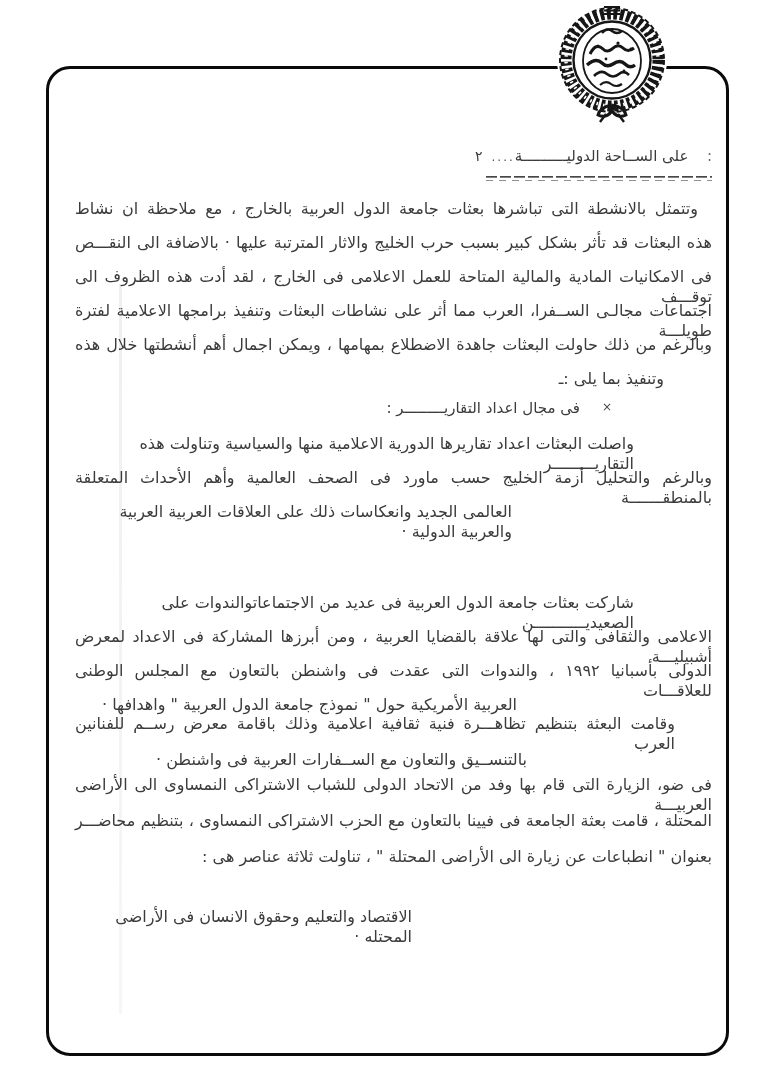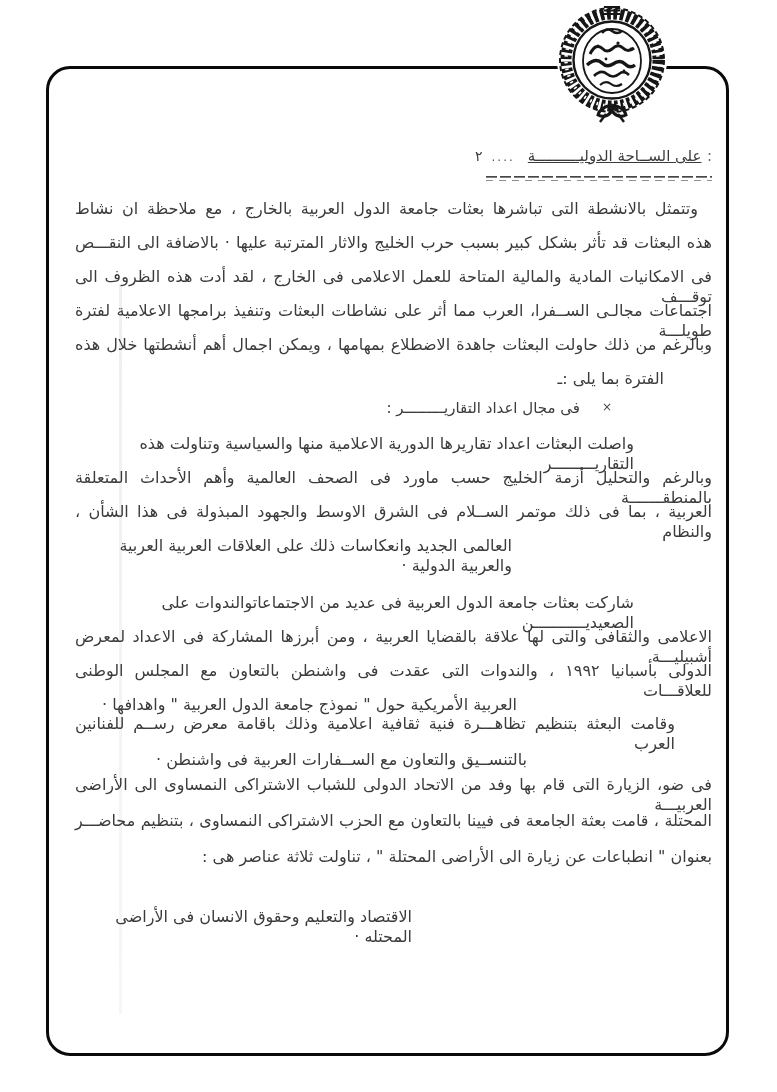--- a/index.html
+++ b/index.html
@@ -16,21 +16,21 @@
     position:absolute;left:26px;top:0;width:637px;height:984px;
   }
   
   .hdr{
     position:absolute;top:78px;right:0;width:237px;
     display:flex;direction:ltr;align-items:baseline;
     font-size:15px;color:#3b3b3b;
   }
   .hdr .num{font-size:14px;}
   .hdr .dots{margin-left:9px;font-size:12px;letter-spacing:2px;color:#555;}
-  .hdr .title{margin-left:13px;direction:rtl;white-space:nowrap;text-decoration:underline;}
+  .hdr .title{direction:rtl;white-space:nowrap;}
   .hdr .colon{margin-left:auto;color:#6a6a6a;}
   .hdr-line{
     position:absolute;top:107px;right:0;width:226px;height:5px;
     background:
       repeating-linear-gradient(90deg,#474747 0 11px,rgba(0,0,0,0) 11px 14px) top left/100% 1.7px no-repeat,
       repeating-linear-gradient(90deg,#8f8f8f 0 7px,rgba(0,0,0,0) 7px 13px) bottom left/100% 1.2px no-repeat;
   }
   
   .para{position:absolute;left:0;right:0;}
   .ln{
@@ -80,31 +80,30 @@
       <span class="colon">:</span>
     </div>
     <div class="hdr-line"></div>
 
     <div class="para p1" style="top:130px">
       <div class="ln i14">وتتمثل بالانشطة التى تباشرها بعثات جامعة الدول العربية بالخارج ، مع ملاحظة ان نشاط</div>
       <div class="ln">هذه البعثات قد تأثر بشكل كبير بسبب حرب الخليج والاثار المترتبة عليها · بالاضافة الى النقـــص</div>
       <div class="ln">فى الامكانيات المادية والمالية المتاحة للعمل الاعلامى فى الخارج ، لقد أدت هذه الظروف الى توقـــف</div>
       <div class="ln">اجتماعات مجالـى الســفرا، العرب مما أثر على نشاطات البعثات وتنفيذ برامجها الاعلامية لفترة طويلـــة</div>
       <div class="ln">وبالرغم من ذلك حاولت البعثات جاهدة الاضطلاع بمهامها ، ويمكن اجمال أهم أنشطتها خلال هذه</div>
-      <div class="ln short i48">الفترة بما يلى :ـ</div>
+      <div class="ln short i48">وتنفيذ بما يلى :ـ</div>
     </div>
 
     <div class="bullet" style="top:330px">
       <span class="x">×</span><span>فى مجال اعداد التقاريـــــــــر :</span>
     </div>
 
     <div class="para p2" style="top:365px">
       <div class="ln short i78">واصلت البعثات اعداد تقاريرها الدورية الاعلامية منها والسياسية وتناولت هذه التقاريـــــــــر</div>
       <div class="ln">وبالرغم والتحليل أزمة الخليج حسب ماورد فى الصحف العالمية وأهم الأحداث المتعلقة بالمنطقـــــــة</div>
-      <div class="ln">العربية ، بما فى ذلك موتمر الســلام فى الشرق الاوسط والجهود المبذولة فى هذا الشأن ، والنظام</div>
       <div class="ln short i200">العالمى الجديد وانعكاسات ذلك على العلاقات العربية العربية والعربية الدولية ·</div>
     </div>
 
 
     <div class="para p3" style="top:524px">
       <div class="ln short i78">شاركت بعثات جامعة الدول العربية فى عديد من الاجتماعاتوالندوات على الصعيديـــــــــــن</div>
       <div class="ln">الاعلامى والثقافى والتى لها علاقة بالقضايا العربية ، ومن أبرزها المشاركة فى الاعداد لمعرض أشبيليـــة</div>
       <div class="ln">الدولى بأسبانيا ١٩٩٢ ، والندوات التى عقدت فى واشنطن بالتعاون مع المجلس الوطنى للعلاقـــات</div>
       <div class="ln short i195">العربية الأمريكية حول " نموذج جامعة الدول العربية " واهدافها ·</div>
     </div>

